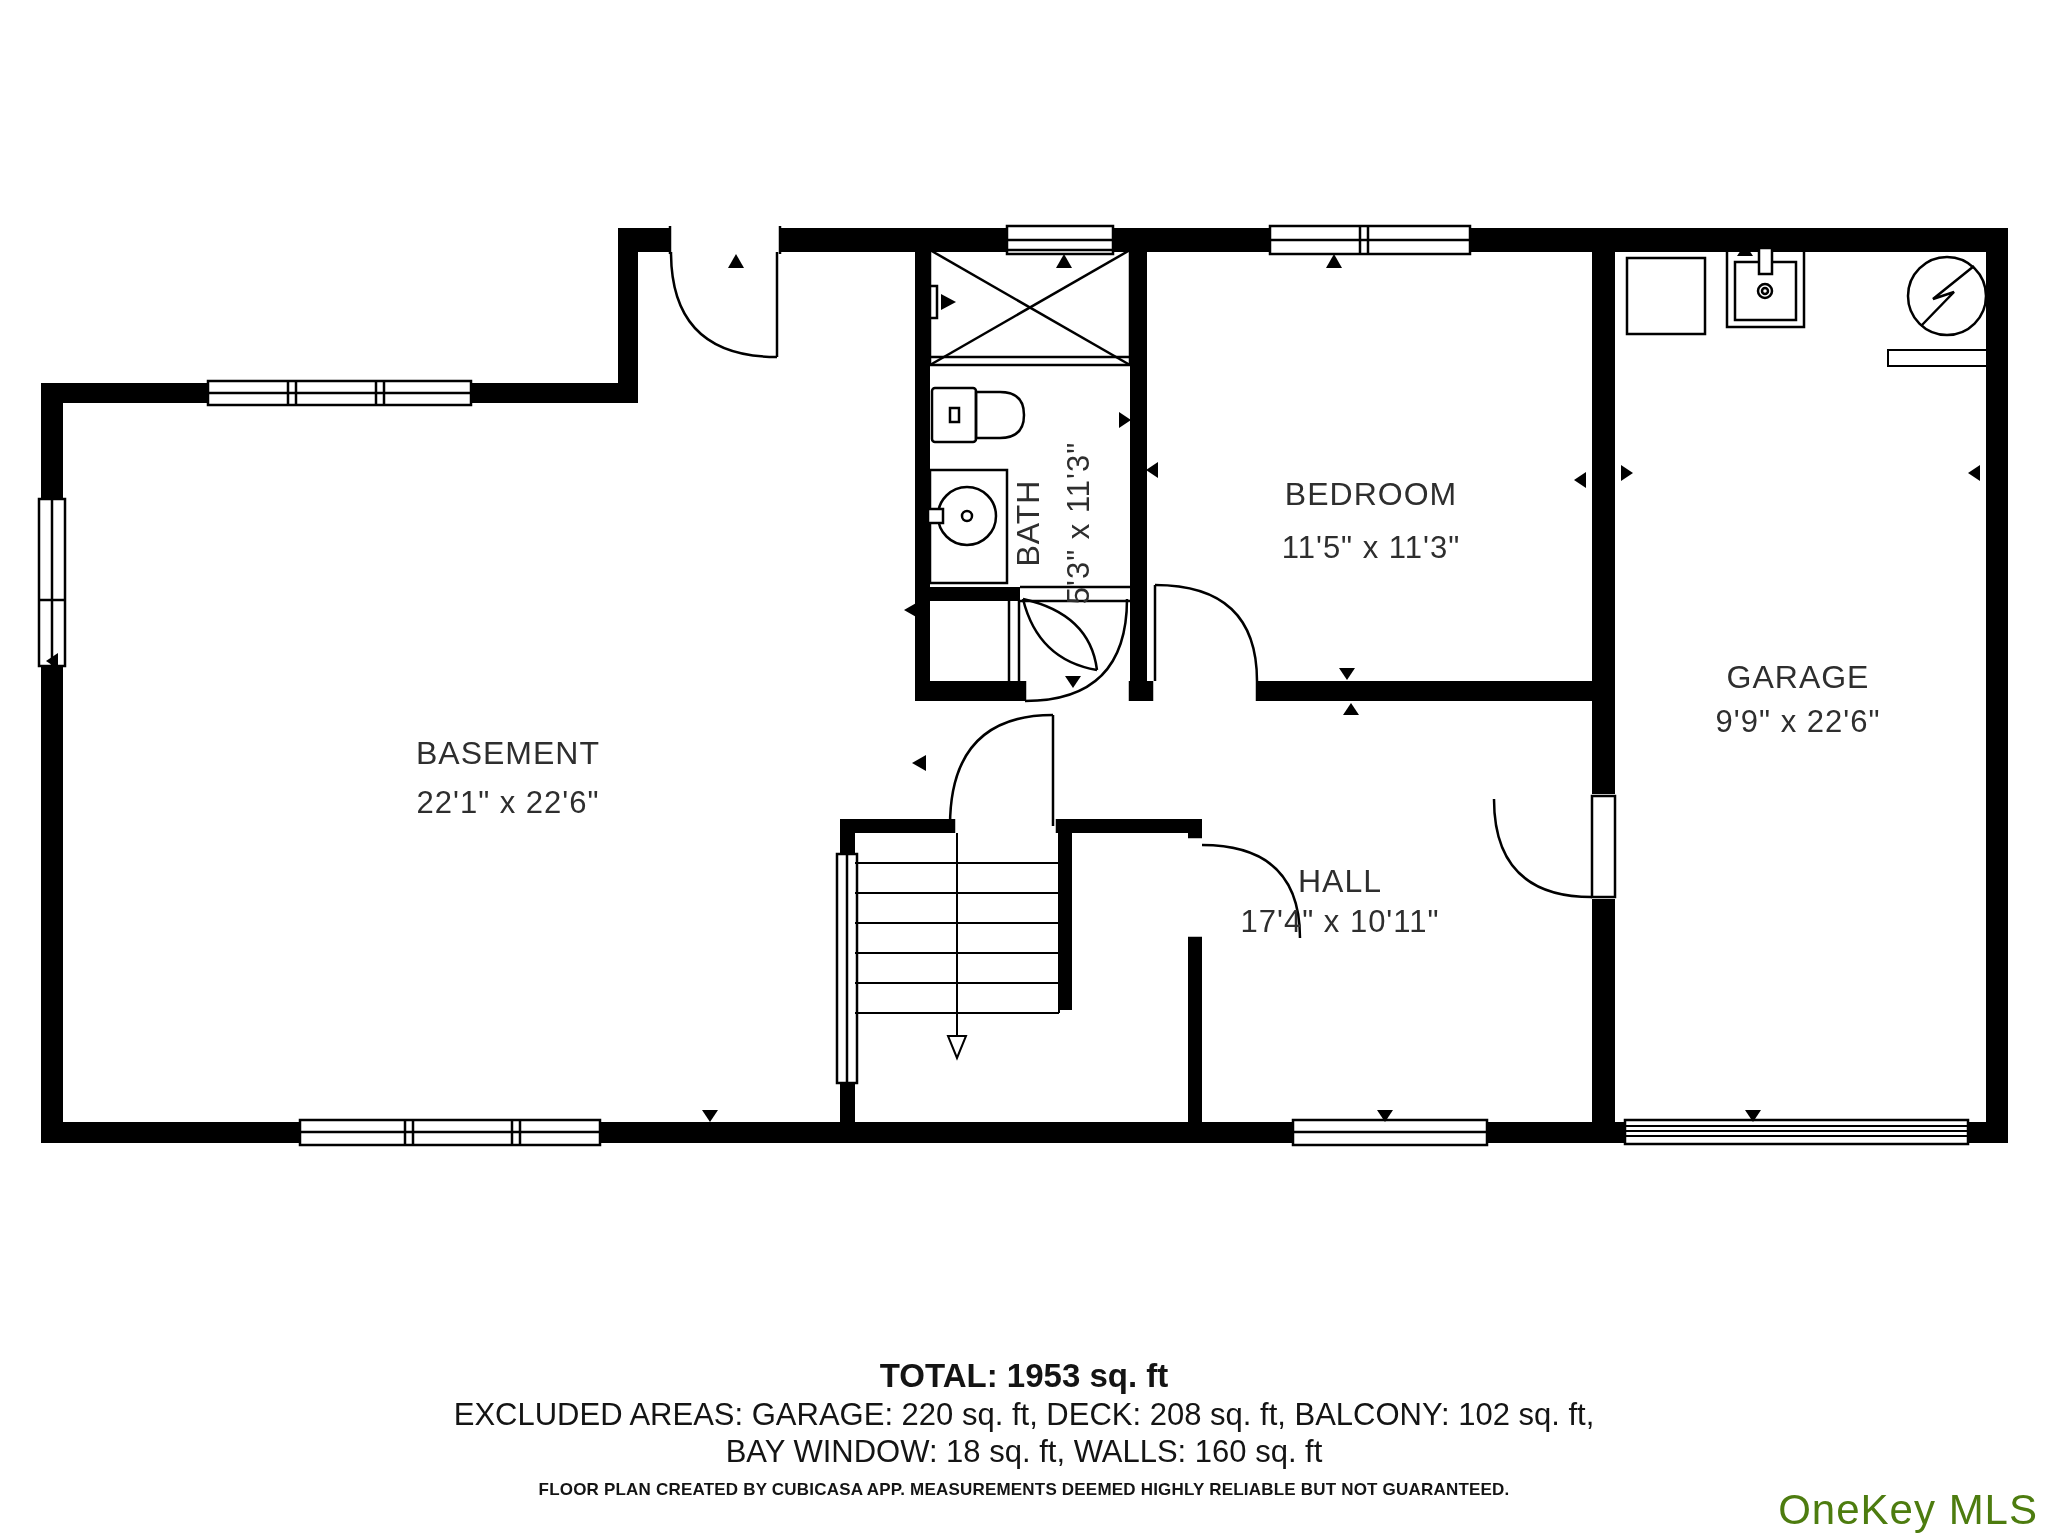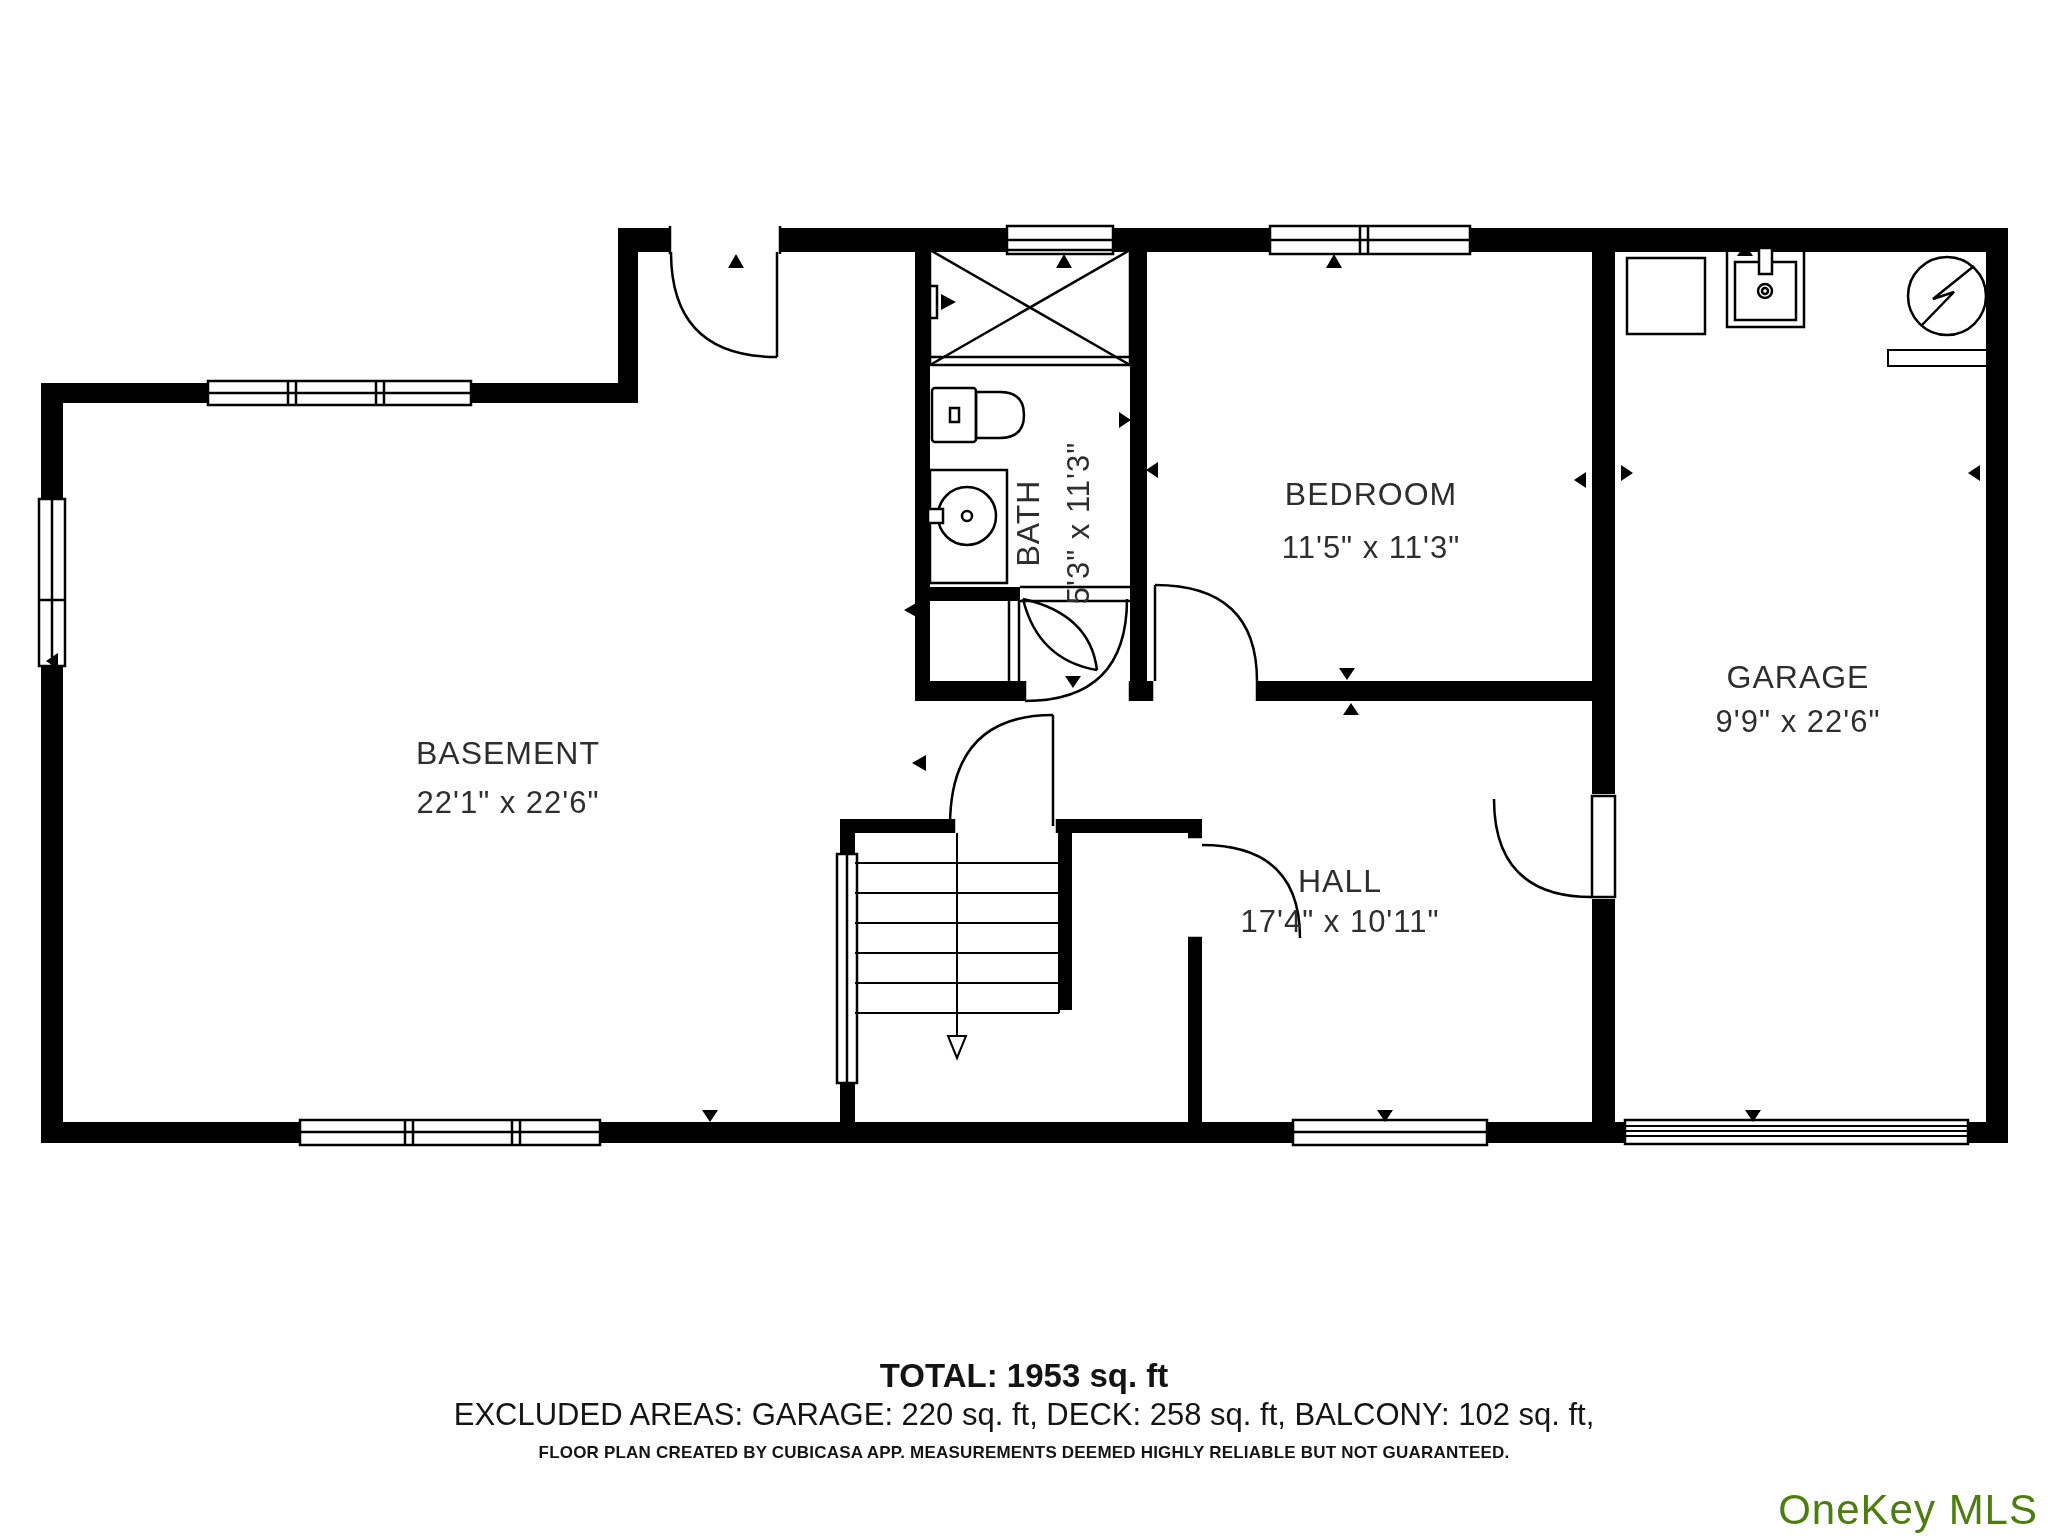--- a/index.html
+++ b/index.html
@@ -245,18 +245,19 @@
     <text class="room-name" x="1340" y="881" dominant-baseline="central">HALL</text>
     <text class="room-dims" x="1340" y="921" dominant-baseline="central">17'4" x 10'11"</text>
 
     <text class="room-name" x="1028" y="523" dominant-baseline="central" transform="rotate(-90 1028 523)">BATH</text>
     <text class="room-dims" x="1078" y="523" dominant-baseline="central" transform="rotate(-90 1078 523)">5'3" x 11'3"</text>
   </g>
 </svg>
 
   <div class="footer">
     <div class="f-total">TOTAL: 1953 sq. ft</div>
-    <div class="f-line">EXCLUDED AREAS: GARAGE: 220 sq. ft, DECK: 258 sq. ft, BALCONY: 102 sq. ft,</div>
+    <div class="f-line">EXCLUDED AREAS: GARAGE: 220 sq. ft, DECK: 208 sq. ft, BALCONY: 102 sq. ft,</div>
+    <div class="f-line">BAY WINDOW: 18 sq. ft, WALLS: 160 sq. ft</div>
     <div class="f-disclaimer">FLOOR PLAN CREATED BY CUBICASA APP. MEASUREMENTS DEEMED HIGHLY RELIABLE BUT NOT GUARANTEED.</div>
   </div>
 
   <div class="watermark">OneKey MLS</div>
 </div>
 
 </body></html>

